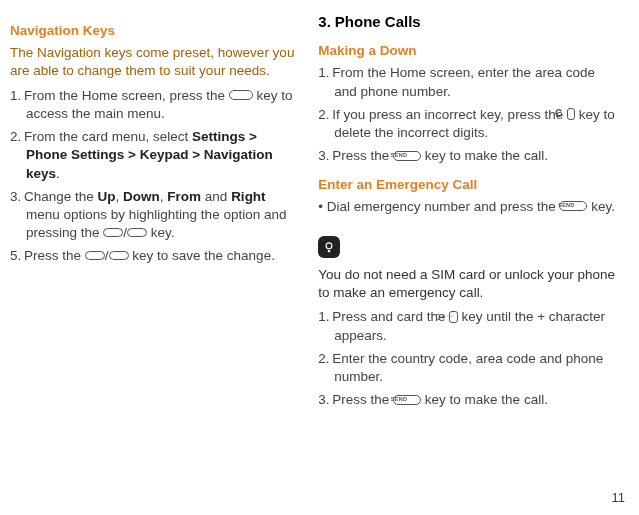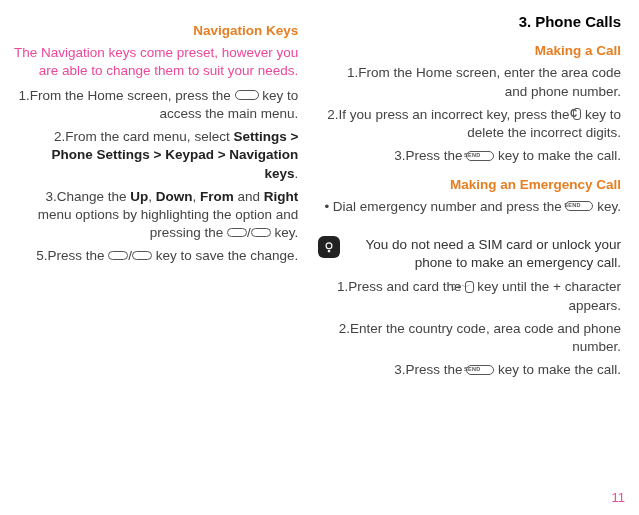--- a/index.html
+++ b/index.html
@@ -6,27 +6,27 @@
   body {
     width: 639px;
     height: 515px;
     font-family: Arial, Helvetica, sans-serif;
     font-size: 13.5px;
     color: #333;
     padding: 12px 18px 12px 10px;
     position: relative;
     line-height: 1.35;
   }
-  .columns { display: flex; gap: 20px; text-align: right; }
+  .columns { display: flex; gap: 20px; }
   .col { flex: 1; }
   .col-right { flex: 1.05; }
   h2 { font-size: 15px; font-weight: bold; color: #000000; margin-bottom: 6px; }
   h2 .num { margin-right: 4px; }
   h3 { font-size: 13.5px; font-weight: bold; color: #e67e22; margin-top: 10px; margin-bottom: 4px; }
-  p { margin-bottom: 6px; color:#ec4899; }
+  p { margin-bottom: 6px; color:#a16207; }
   ol.numbered { list-style: none; padding-left: 0; margin-bottom: 6px; }
   ol.numbered li { padding-left: 16px; text-indent: -16px; margin-bottom: 5px; color:#444; }
   ol.numbered li .n { display:inline-block; width:14px; text-indent:0; }
   ul.bulleted { list-style: none; padding-left: 0; }
   ul.bulleted li { padding-left: 14px; text-indent: -14px; margin-bottom: 20px; color:#444;}
   ul.bulleted li::before { content: "•  "; }
   .key-pill {
     display: inline-block;
     width: 24px; height: 10px;
     border: 1.2px solid #555;
@@ -45,30 +45,30 @@
     display:inline-block; font-weight:bold; border:1.2px solid #555;
     border-radius:3px; font-size:10px; line-height:10px;
     padding:0 3px; vertical-align:middle; color:#555;
     position:relative; top:-1px;
   }
   .key-plus {
     display:inline-block; border:1.2px solid #555; border-radius:3px;
     font-size:9px; line-height:10px; padding:0 2px 0 1px; vertical-align:middle;
     color:#555; position:relative; top:-1px;
   }
-  .note-row { display:flex; gap:8px; align-items:flex-start; margin:6px 0; }
+  .note-row { display:flex; gap:8px; align-items:flex-start; margin:6px 0;flex-direction:column; }
   .note-icon {
     width:22px; height:22px; background:#222; border-radius:6px; flex:0 0 22px;
     display:flex; align-items:center; justify-content:center; color:#fff;
     font-size:12px;
   }
   .note-icon svg { width:14px; height:14px; }
   .sup { font-size:9px; vertical-align: super; }
   .page-num {
-    position:absolute; bottom:8px; right:14px; font-size:13px; color:#ec4899;
+    position:absolute; bottom:8px; right:14px; font-size:13px; color:#404040;
   }
   b { font-weight:bold; color:#222; }
 </style>
 </head>
 <body>
 
 <div class="columns">
 
   <div class="col">
     <h3>Navigation Keys</h3>
@@ -88,34 +88,34 @@
         <span class="n">5.</span><span>Press the </span><span class="key-pill small"></span>/<span class="key-pill small"></span><span> key to save the change.</span>
       </li>
     </ol>
   </div>
 
   <div class="col col-right">
     <h2>
       <span class="num">3.</span><span>Phone Calls</span>
     </h2>
 
-    <h3>Making a Call</h3>
+    <h3>Making a Down</h3>
     <ol class="numbered">
       <li>
         <span class="n">1.</span><span>From the Home screen, enter the area code and phone number.</span>
       </li>
       <li>
         <span class="n">2.</span><span>If you press an incorrect key, press the </span><span class="key-c">C</span><span> key to delete the incorrect digits.</span>
       </li>
       <li>
         <span class="n">3.</span><span>Press the </span><span class="key-pill send"><span class="inner">SEND</span></span><span> key to make the call.</span>
       </li>
     </ol>
 
-    <h3>Making an Emergency Call</h3>
+    <h3>Enter an Emergency Call</h3>
     <ul class="bulleted">
       <li>
         <span>Dial emergency number and press the </span><span class="key-pill send"><span class="inner">SEND</span></span><span> key.</span>
       </li>
     </ul>
     <div class="note-row">
       <div class="note-icon">
         <svg viewBox="0 0 24 24" fill="none" stroke="#fff" stroke-width="2">
           <circle cx="12" cy="10" r="5"></circle>
           <line x1="10" y1="18" x2="14" y2="18"></line>

